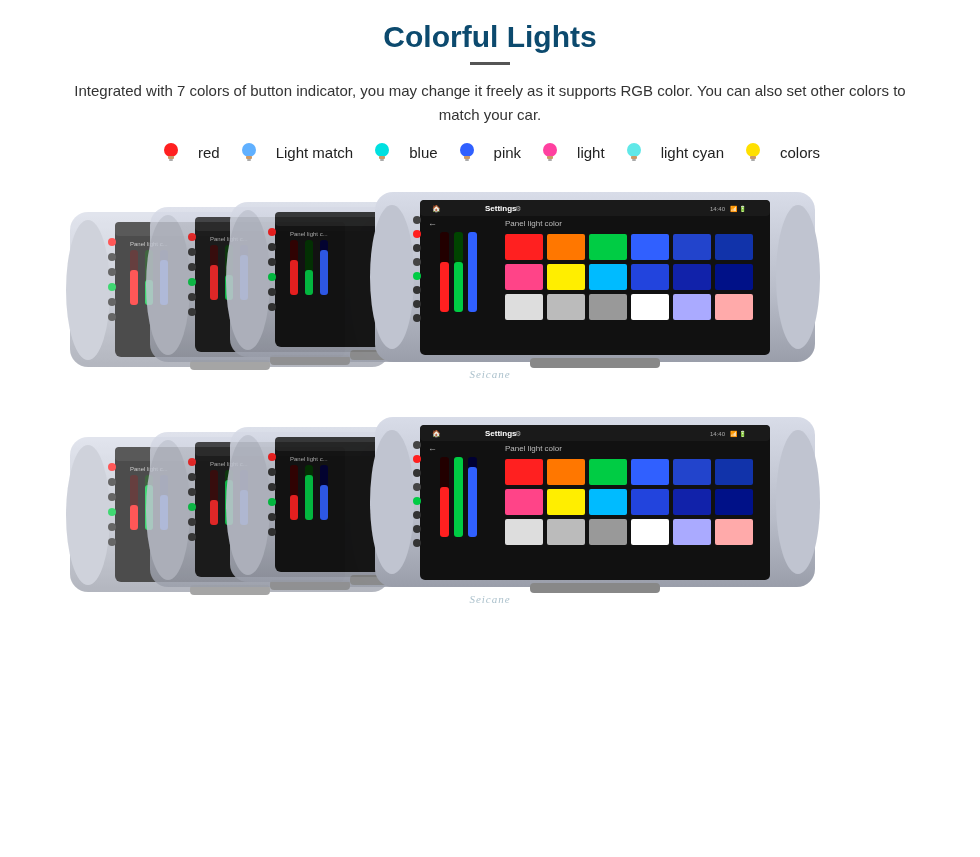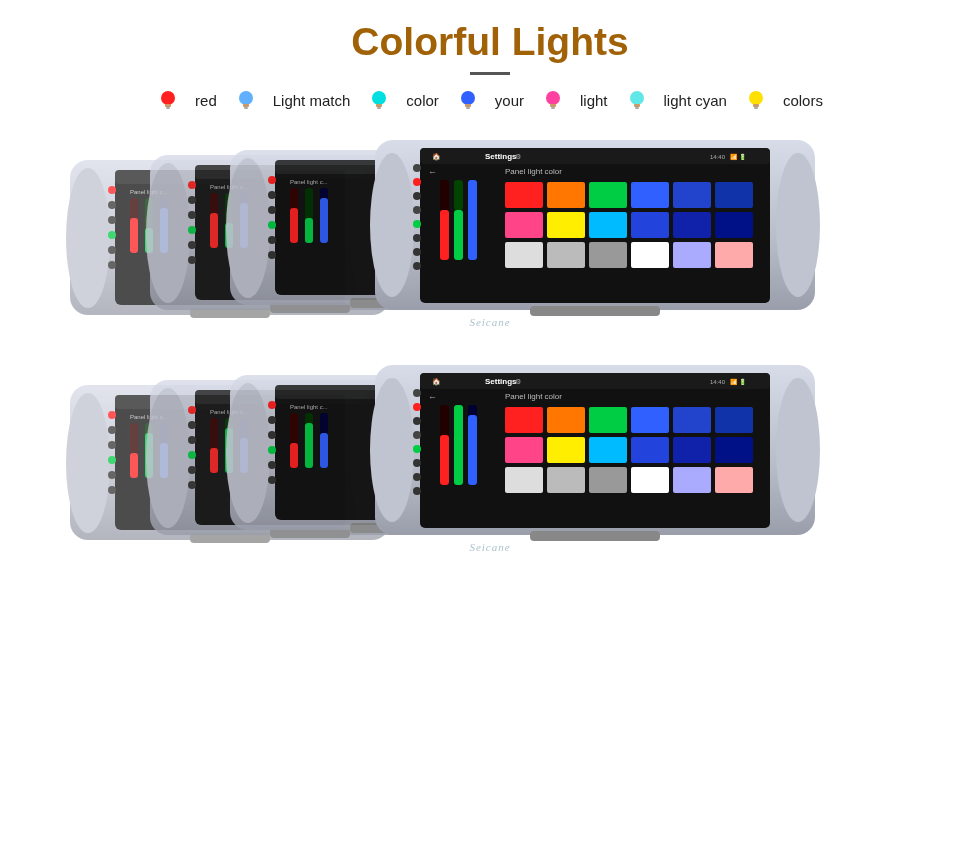--- a/index.html
+++ b/index.html
@@ -15,23 +15,23 @@
       width: 980px;
       height: 857px;
       background: #fff;
       display: flex;
       flex-direction: column;
       align-items: center;
       padding: 20px 30px 10px;
     }
 
     .title {
-      font-size: 39px;
+      font-size: 30px;
       font-weight: bold;
-      color: #a16207;
+      color: #0c4a6e;
       margin-bottom: 8px;
       text-align: left;
     }
 
     .title-divider {
       width: 40px;
       height: 3px;
       background: #555;
       margin: 0 auto 14px;
     }
@@ -113,20 +113,21 @@
     .layer-2 { left: 160px; top: 0px; z-index: 3; opacity: 0.88; }
   </style>
 </head>
 <body>
 
 <div class="page-container">
 
   <h1 class="title">Colorful Lights</h1>
   <div class="title-divider"></div>
 
+  <p class="description">Integrated with 7 colors of button indicator, you may change it freely as it supports RGB color. You can also set other colors to match your car.</p>
 
   <div class="color-list">
 
     <div class="color-item">
       <span class="bulb-icon">
         <svg width="20" height="22" viewBox="0 0 20 22">
           <ellipse cx="10" cy="9" rx="7" ry="7" fill="#ff2020"></ellipse>
           <rect x="7" y="15" width="6" height="3" rx="1" fill="#cc9966"></rect>
           <rect x="8" y="18" width="4" height="2" rx="1" fill="#aaa"></rect>
         </svg>
@@ -146,32 +147,32 @@
     </div>
 
     <div class="color-item">
       <span class="bulb-icon">
         <svg width="20" height="22" viewBox="0 0 20 22">
           <ellipse cx="10" cy="9" rx="7" ry="7" fill="#00e0e0"></ellipse>
           <rect x="7" y="15" width="6" height="3" rx="1" fill="#cc9966"></rect>
           <rect x="8" y="18" width="4" height="2" rx="1" fill="#aaa"></rect>
         </svg>
       </span>
-      <span>color</span>
+      <span>blue</span>
     </div>
 
     <div class="color-item">
       <span class="bulb-icon">
         <svg width="20" height="22" viewBox="0 0 20 22">
           <ellipse cx="10" cy="9" rx="7" ry="7" fill="#3060ff"></ellipse>
           <rect x="7" y="15" width="6" height="3" rx="1" fill="#cc9966"></rect>
           <rect x="8" y="18" width="4" height="2" rx="1" fill="#aaa"></rect>
         </svg>
       </span>
-      <span>your</span>
+      <span>pink</span>
     </div>
 
     <div class="color-item">
       <span class="bulb-icon">
         <svg width="20" height="22" viewBox="0 0 20 22">
           <ellipse cx="10" cy="9" rx="7" ry="7" fill="#ff40a0"></ellipse>
           <rect x="7" y="15" width="6" height="3" rx="1" fill="#cc9966"></rect>
           <rect x="8" y="18" width="4" height="2" rx="1" fill="#aaa"></rect>
         </svg>
       </span>

